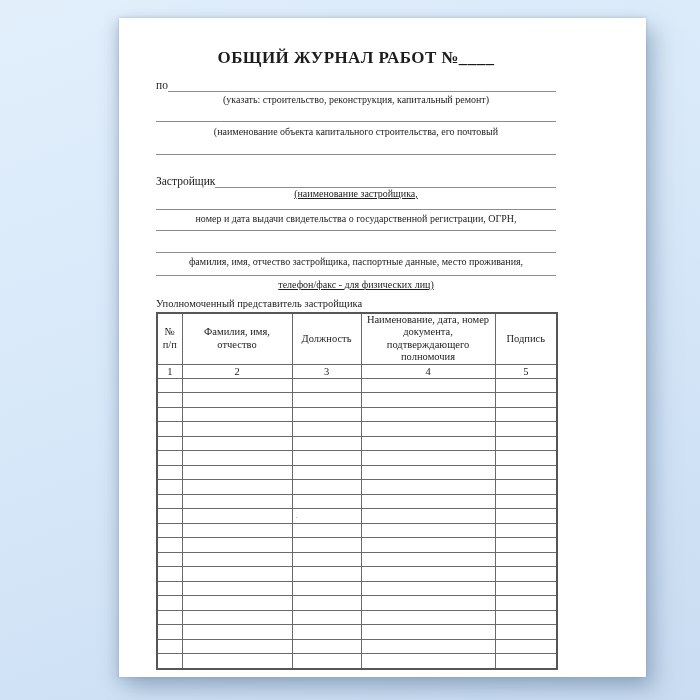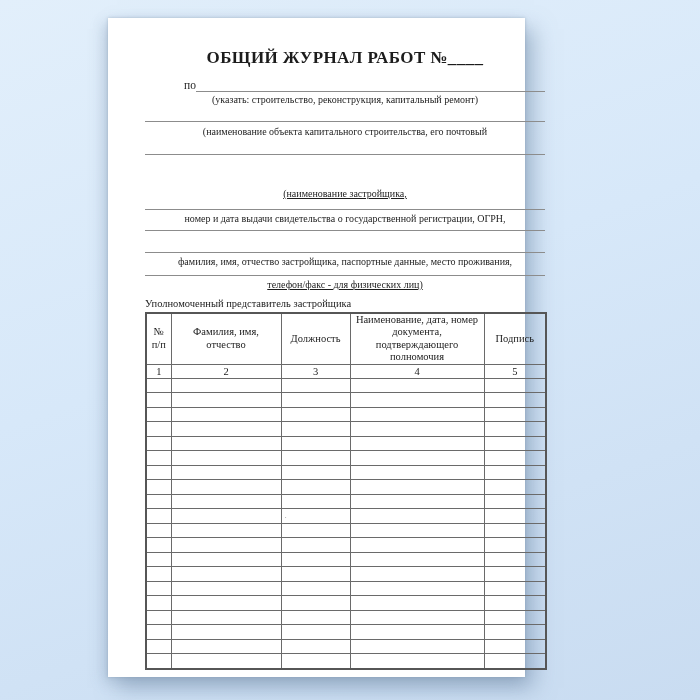--- a/index.html
+++ b/index.html
@@ -10,23 +10,23 @@
     overflow: hidden;
   }
   body {
     background: linear-gradient(160deg, #e2effb 0%, #d7e8f9 45%, #c9dcf1 100%);
     font-family: "Liberation Serif", serif;
     color: #1c1c1c;
     position: relative;
   }
   .paper {
     position: absolute;
-    left: 108px;
+    left: 119px;
     top: 18px;
-    width: 417px;
+    width: 527px;
     height: 659px;
     background: #ffffff;
     box-shadow:
       0 0 3px rgba(120,140,165,0.45),
       -5px 5px 12px rgba(125,148,175,0.30),
       9px 11px 20px rgba(110,135,165,0.50);
   }
   .content {
     position: absolute;
     left: 37px;
@@ -46,21 +46,20 @@
     white-space: nowrap;
   }
   .fieldrow {
     position: absolute;
     left: 0;
     right: 0;
     display: flex;
     align-items: flex-end;
     font-size: 11.5px;
     line-height: 13px;
-    margin-left: 39px;
   }
   .fieldrow .fill {
     flex: 1;
     height: 13px;
     border-bottom: 1px solid #8c8c8c;
   }
   .row-po    { top: 60px; }
   .row-zastr { top: 156px; }
   .hline {
     position: absolute;
@@ -146,20 +145,24 @@
       <span>по</span>
       <span class="fill"></span>
     </div>
     <div class="caption cap-1">(указать: строительство, реконструкция, капитальный ремонт)</div>
 
     <div class="hline hl-2"></div>
     <div class="caption cap-2">(наименование объекта капитального строительства, его почтовый</div>
 
     <div class="hline hl-3"></div>
 
+    <div class="fieldrow row-zastr">
+      <span>Застройщик</span>
+      <span class="fill"></span>
+    </div>
     <div class="caption cap-4">(наименование застройщика,</div>
 
     <div class="hline hl-5"></div>
     <div class="caption cap-5">номер и дата выдачи свидетельства о государственной регистрации, ОГРН,</div>
 
     <div class="hline hl-6"></div>
 
     <div class="hline hl-7"></div>
     <div class="caption cap-7">фамилия, имя, отчество застройщика, паспортные данные, место проживания,</div>
 

